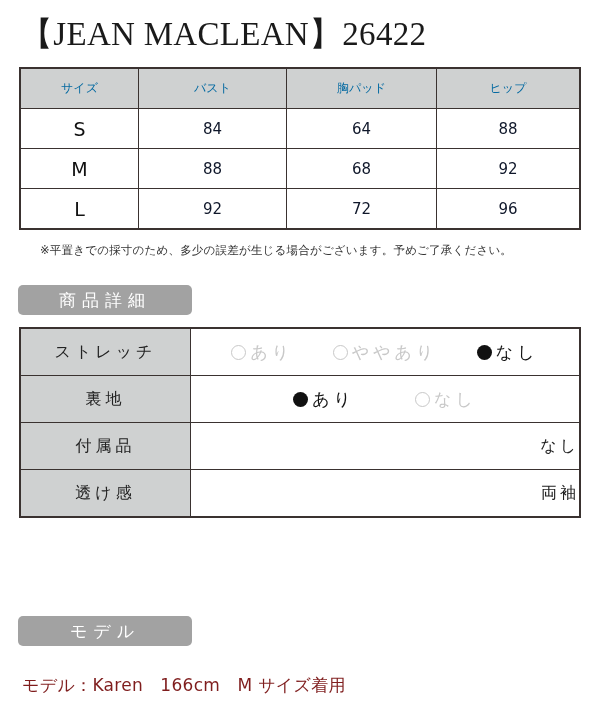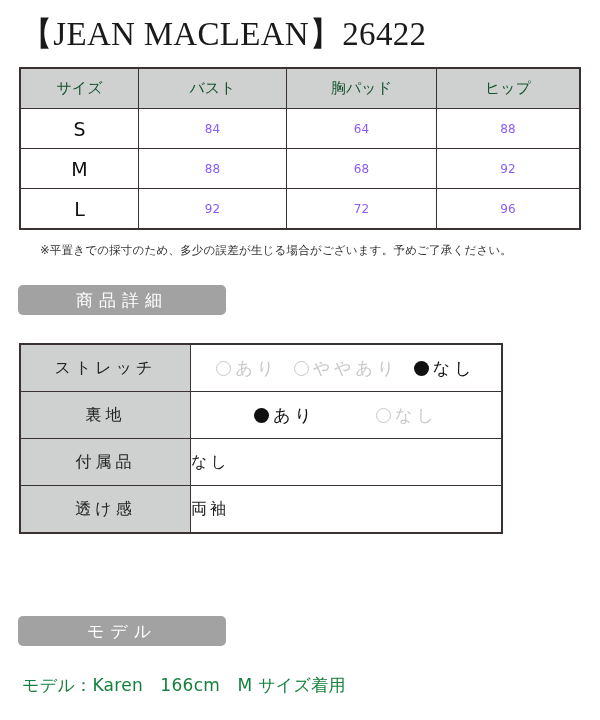--- a/index.html
+++ b/index.html
@@ -3,44 +3,44 @@
 <meta charset="utf-8">
 <style>
   html, body { margin:0; padding:0; background:#ffffff; }
   body { width:600px; height:720px; position:relative; overflow:hidden;
          font-family:"DejaVu Sans", sans-serif; color:#222; }
   .title { position:absolute; left:20px; top:14px; font-family:"Liberation Serif", "DejaVu Serif", serif;
            font-size:33px; line-height:40px; color:#1a1a1a; letter-spacing:0.3px; white-space:nowrap; }
   table { border-collapse:collapse; position:absolute; }
   .size-table { left:19px; top:67px; width:562px; border:2px solid #3a3230; }
   .size-table td, .size-table th { border:1px solid #3a3230; text-align:center; padding:0; }
-  .size-table th { background:#cfd1d1; height:39px; font-weight:normal; font-size:15px; color:#14532d; }
-  .size-table td { height:39px; font-size:12px; color:#8b5cf6; font-family:"DejaVu Sans", sans-serif; }
+  .size-table th { background:#cfd1d1; height:39px; font-weight:normal; font-size:12px; color:#0369a1; }
+  .size-table td { height:39px; font-size:15px; color:#0f172a; font-family:"DejaVu Sans", sans-serif; }
   .size-table td.size-label { font-size:19px; color:#111; }
   .note { position:absolute; left:40px; top:243px; font-size:11.5px; color:#333; white-space:nowrap; letter-spacing:0.2px; }
   .section-tag { position:absolute; left:18px; background:#a2a2a2; color:#fff; border-radius:5px;
-                 width:208px; height:30px; line-height:30px; text-align:center; font-size:17px; letter-spacing:6px; }
+                 width:174px; height:30px; line-height:30px; text-align:center; font-size:17px; letter-spacing:6px; }
   .tag-detail { top:285px; }
   .tag-model { top:616px; }
-  .detail-table { left:19px; top:327px; width:484px; border:2px solid #3a3230;margin-top:16px; }
+  .detail-table { left:19px; top:327px; width:562px; border:2px solid #3a3230; }
   .detail-table td { border:1px solid #3a3230; height:46px; padding:0; font-size:16px; }
   .detail-table td.label { background:#cfd1d1; width:169px; text-align:center; letter-spacing:4px; color:#222; }
-  .detail-table td.value { background:#fff; text-align:left; }
+  .detail-table td.value { background:#fff; text-align:right; }
   .opts { display:flex; justify-content:center; align-items:center; }
   .opt { display:inline-flex; align-items:center; font-size:17px; letter-spacing:4px; white-space:nowrap; }
   .opt.off { color:#c8c8c8; }
   .opt.on { color:#111; }
   .dot { display:inline-block; width:15px; height:15px; border-radius:50%; margin-right:4px; box-sizing:border-box; }
   .opt.off .dot { border:1.3px solid #c8c8c8; background:transparent; }
   .opt.on .dot { background:#111; }
   .opt.on.dark .dot { background:#2a1e1c; }
   .three .opt { flex:1; justify-content:center; }
   .three { padding:0 10px; }
   .two .opt { margin:0 30px; }
-  .model-line { position:absolute; left:22px; top:674px; font-size:17px; color:#15803d; white-space:nowrap; letter-spacing:0.3px;text-align:center; }
+  .model-line { position:absolute; left:22px; top:674px; font-size:17px; color:#7f1d1d; white-space:nowrap; letter-spacing:0.3px;text-align:center; }
 </style>
 </head>
 <body>
 
 <div class="title">【JEAN MACLEAN】26422</div>
 
 <table class="size-table">
   <tbody>
       <tr>
     <th style="width:117px">サイズ</th>

